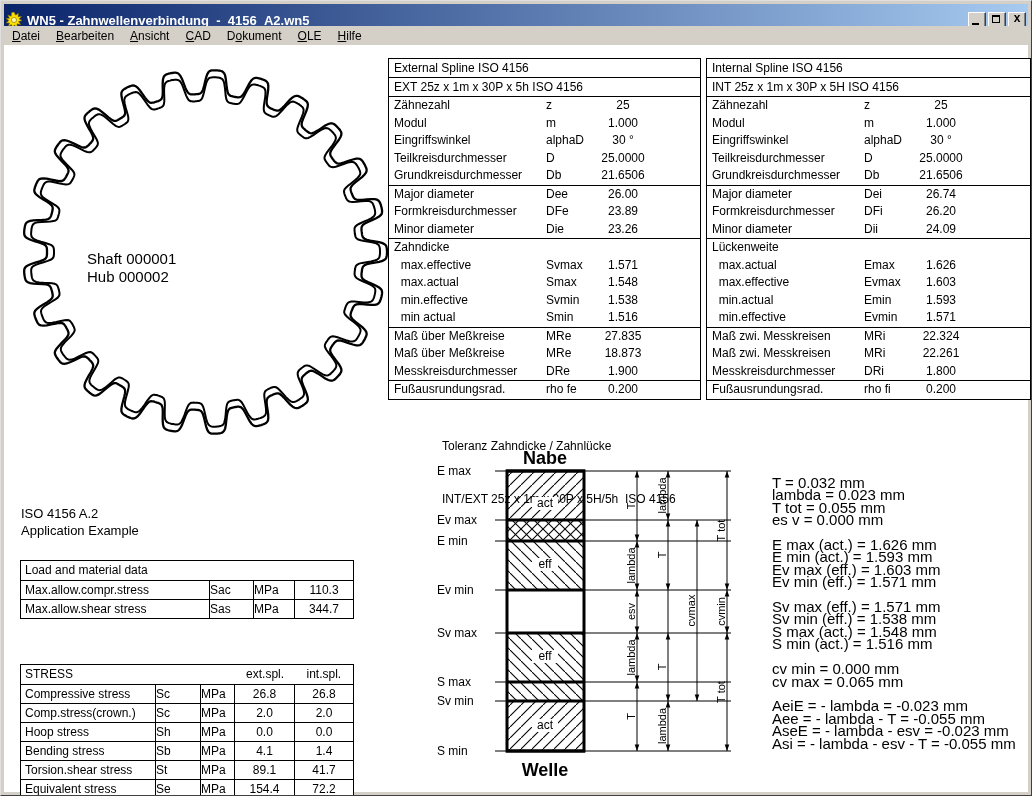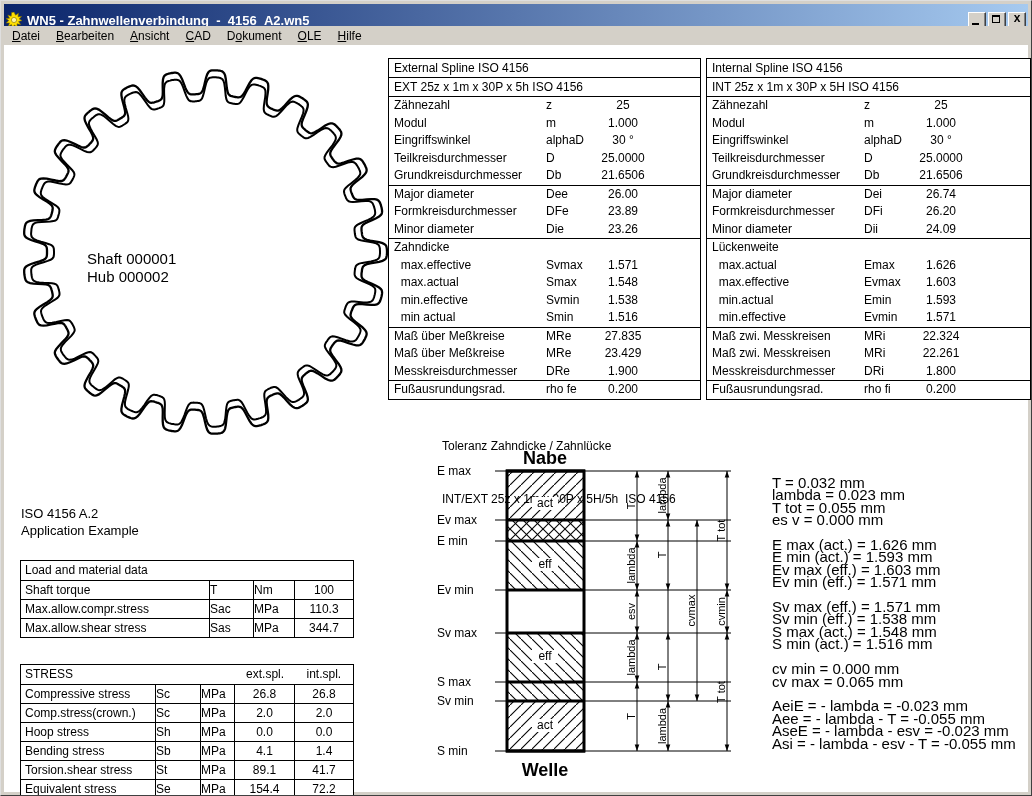--- a/index.html
+++ b/index.html
@@ -117,21 +117,21 @@
         </div>
         <div class="sec">
           <div class="srow"><span class="lab">Zahndicke</span></div>
           <div class="srow"><span class="lab">  max.effective</span><span class="sym">Svmax</span><span class="val">1.571</span></div>
           <div class="srow"><span class="lab">  max.actual</span><span class="sym">Smax</span><span class="val">1.548</span></div>
           <div class="srow"><span class="lab">  min.effective</span><span class="sym">Svmin</span><span class="val">1.538</span></div>
           <div class="srow"><span class="lab">  min actual</span><span class="sym">Smin</span><span class="val">1.516</span></div>
         </div>
         <div class="sec">
           <div class="srow"><span class="lab">Maß über Meßkreise</span><span class="sym">MRe</span><span class="val">27.835</span><span class="sfx">max.aux.</span></div>
-          <div class="srow"><span class="lab">Maß über Meßkreise</span><span class="sym">MRe</span><span class="val">23.429</span><span class="sfx">min.</span></div>
+          <div class="srow"><span class="lab">Maß über Meßkreise</span><span class="sym">MRe</span><span class="val">18.873</span><span class="sfx">min.</span></div>
           <div class="srow"><span class="lab">Messkreisdurchmesser</span><span class="sym">DRe</span><span class="val">1.900</span></div>
         </div>
         <div class="sec">
           <div class="srow"><span class="lab">Fußausrundungsrad.</span><span class="sym">rho fe</span><span class="val">0.200</span></div>
         </div>
       </div>
     <div class="spline-table" id="int-table" style="left:702px;top:13px;width:323px;">
         <div class="sec">
           <div class="sec-title">Internal Spline ISO 4156</div>
         </div>
@@ -168,26 +168,20 @@
       </div>
 
     <div id="iso-note">
       <div>ISO 4156 A.2</div>
       <div>Application Example</div>
     </div>
 
     <div class="grid-table" id="load-table" style="left:16px;top:484px;width:332px;">
         <div class="ghead">
           <div class="h1">Load and material data</div>
-        </div>
-        <div class="grow">
-          <div class="gcell" style="width:188px">Shaft torque</div>
-          <div class="gcell" style="width:44px">T</div>
-          <div class="gcell" style="width:41px">Nm</div>
-          <div class="gcell c" style="width:59px">100</div>
         </div>
         <div class="grow">
           <div class="gcell" style="width:188px">Max.allow.compr.stress</div>
           <div class="gcell" style="width:44px">Sac</div>
           <div class="gcell" style="width:41px">MPa</div>
           <div class="gcell c" style="width:59px">110.3</div>
         </div>
         <div class="grow">
           <div class="gcell" style="width:188px">Max.allow.shear stress</div>
           <div class="gcell" style="width:44px">Sas</div>

